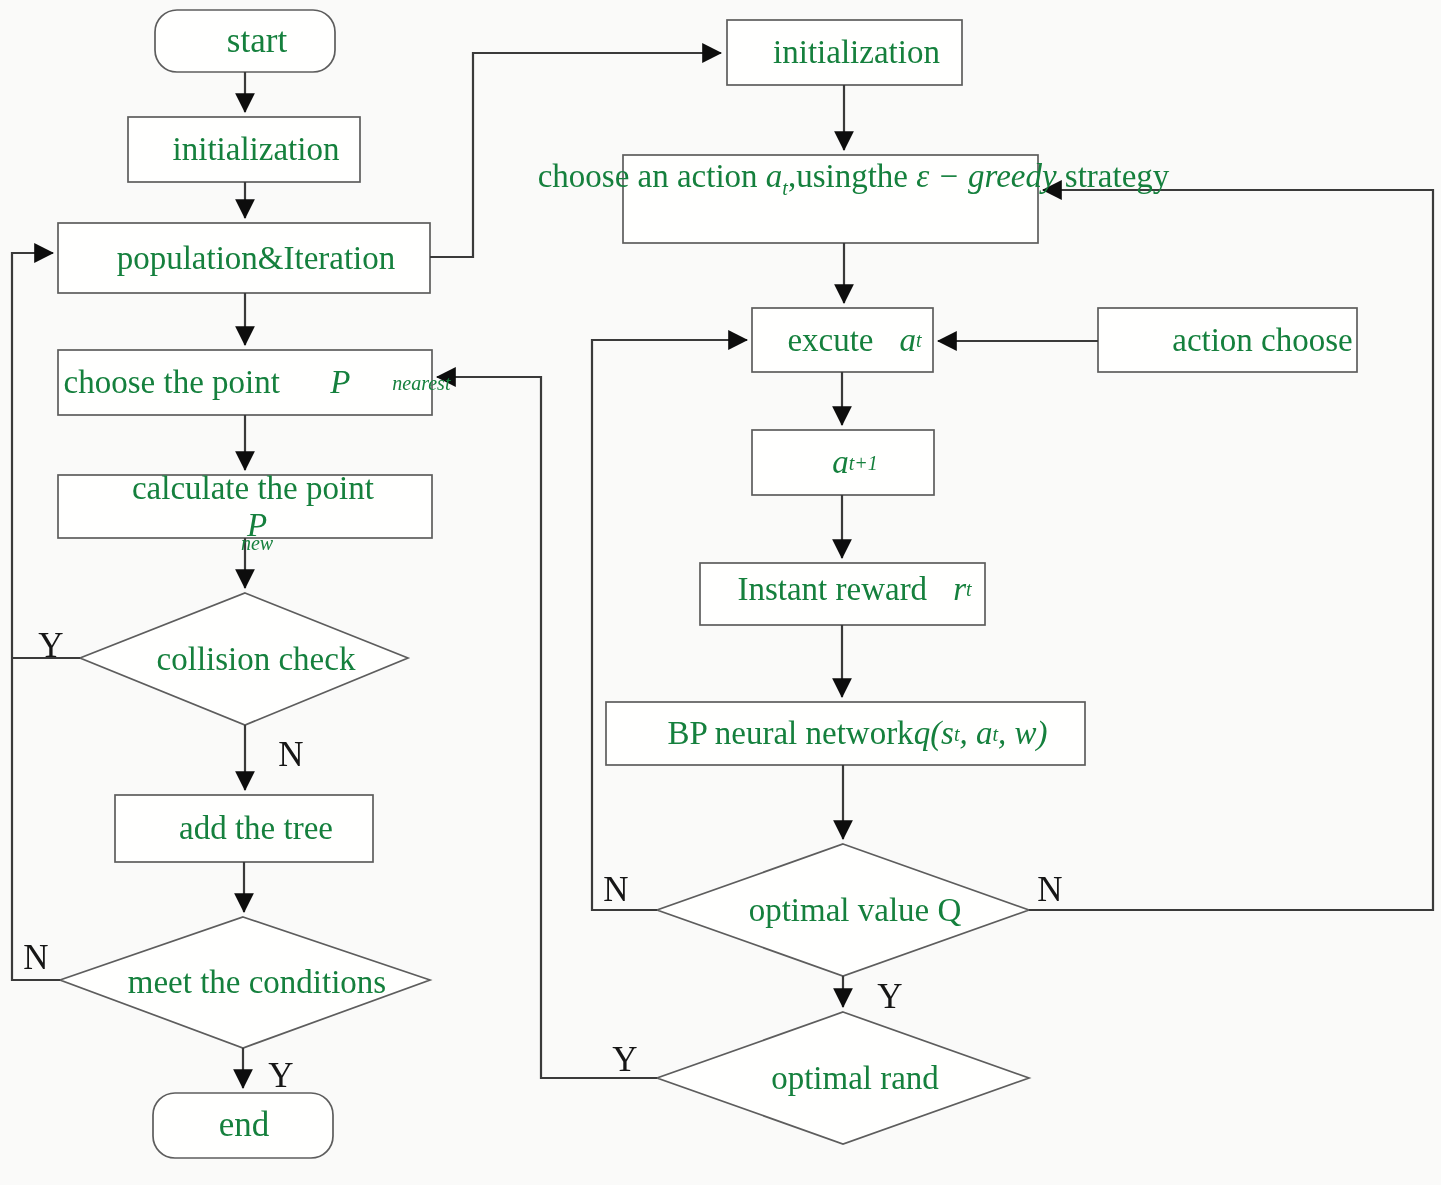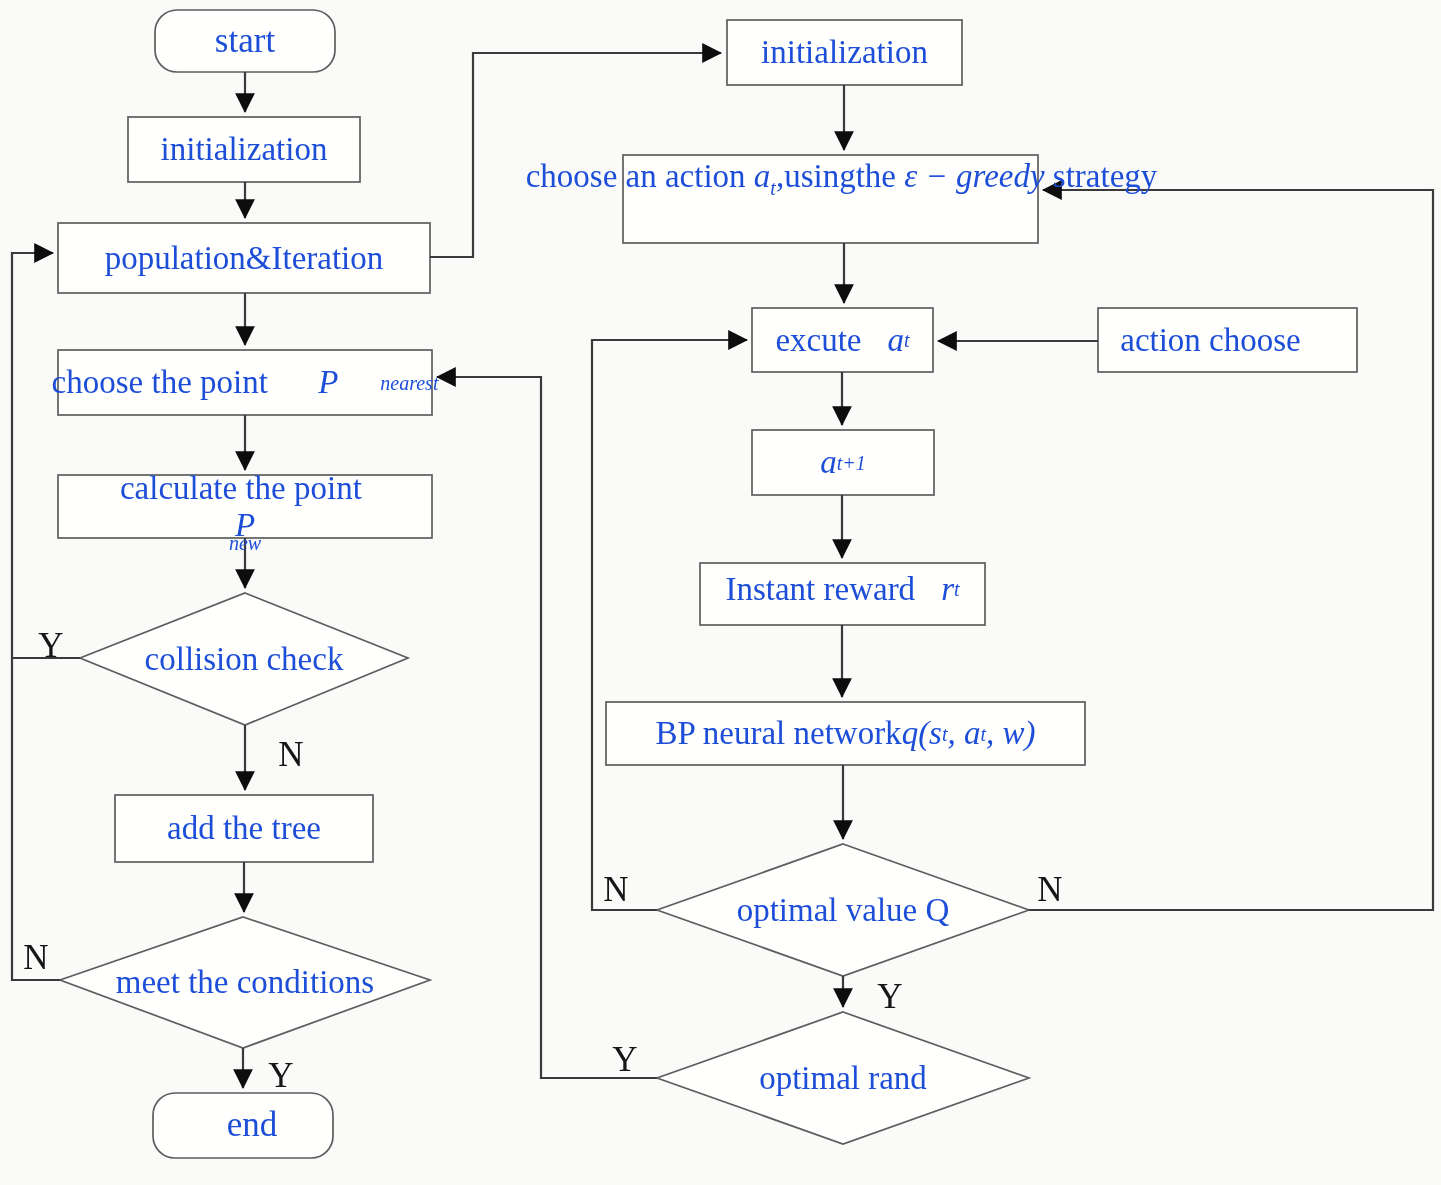--- a/index.html
+++ b/index.html
@@ -7,22 +7,23 @@
     position:relative; width:1441px; height:1185px;
     background:#fafaf9;
     font-family:"Liberation Serif","DejaVu Serif",serif;
     overflow:hidden;
   }
   svg.wires { position:absolute; left:0; top:0; }
   .shape { fill:#fffffe; stroke:#5d5d5d; stroke-width:1.7; }
   .wire  { fill:none; stroke:#3a3a3a; stroke-width:2.2; }
   .nlabel {
     position:absolute; display:flex; align-items:center; justify-content:center;
-    font-size:33px; color:#1d4ed8; white-space:pre; line-height:1.1;
+    font-size:33px; color:#15803d; white-space:pre; line-height:1.1;
     text-align:left;
+    margin-left:12px;
   }
   .nlabel i, .v { font-style:italic; }
   .nlabel sub { font-size:20px; font-style:italic; line-height:0; vertical-align:-0.38em; }
   .gap { margin-left:26px; }
   .term { font-size:35px; }
   .two-line {
     flex-direction:row; align-items:flex-start; justify-content:center;
     padding-left:22px; line-height:1.32; box-sizing:border-box;
   }
   .elabel {
@@ -96,32 +97,32 @@
   <div class="nlabel" style="left:58px;top:350px;width:374px;height:65px;gap:42px;"><span>choose the point </span><span class="v">P</span><sub>nearest</sub></div>
 
   <div class="nlabel" style="left:58px;top:475px;width:374px;height:63px;flex-direction:column;"><span>calculate the point </span><span class="v">P</span><sub>new</sub></div>
 
   <div class="nlabel" style="left:80px;top:593px;width:328px;height:132px;"><span>collision check</span></div>
 
   <div class="nlabel" style="left:115px;top:795px;width:258px;height:67px;"><span>add the tree</span></div>
 
   <div class="nlabel" style="left:60px;top:917px;width:370px;height:131px;"><span>meet the conditions</span></div>
 
-  <div class="nlabel term" style="left:162px;top:1093px;width:180px;height:65px;"><span>end</span></div>
+  <div class="nlabel term" style="left:142px;top:1093px;width:180px;height:65px;"><span>end</span></div>
 
   <div class="nlabel" style="left:727px;top:20px;width:235px;height:65px;"><span>initialization</span></div>
 
   <div class="nlabel two-line" style="left:623px;top:155px;width:415px;height:88px;">
     <div><span>choose an action </span><span class="v">a</span><sub>t</sub><span>,using</span></div>
     <div><span>the </span><span class="v">ε − greedy</span><span> strategy</span></div>
   </div>
 
   <div class="nlabel" style="left:752px;top:308px;width:181px;height:64px;"><span>excute</span><span class="v gap">a</span><sub>t</sub></div>
 
-  <div class="nlabel" style="left:1058px;top:308px;width:305px;height:64px;"><span>action choose</span></div>
+  <div class="nlabel" style="left:1098px;top:308px;width:305px;height:64px;"><span>action choose</span></div>
 
   <div class="nlabel" style="left:752px;top:430px;width:182px;height:65px;"><span class="v">a</span><sub>t+1</sub></div>
 
   <div class="nlabel" style="left:700px;top:563px;width:285px;height:52px;"><span>Instant reward</span><span class="v gap">r</span><sub>t</sub></div>
 
   <div class="nlabel" style="left:606px;top:702px;width:479px;height:63px;"><span>BP neural network</span><span class="v">q(s</span><sub>t</sub><span class="v">, a</span><sub>t</sub><span class="v">, w)</span></div>
 
   <div class="nlabel" style="left:657px;top:844px;width:372px;height:132px;"><span>optimal value Q</span></div>
 
   <div class="nlabel" style="left:657px;top:1012px;width:372px;height:132px;"><span>optimal rand</span></div>

